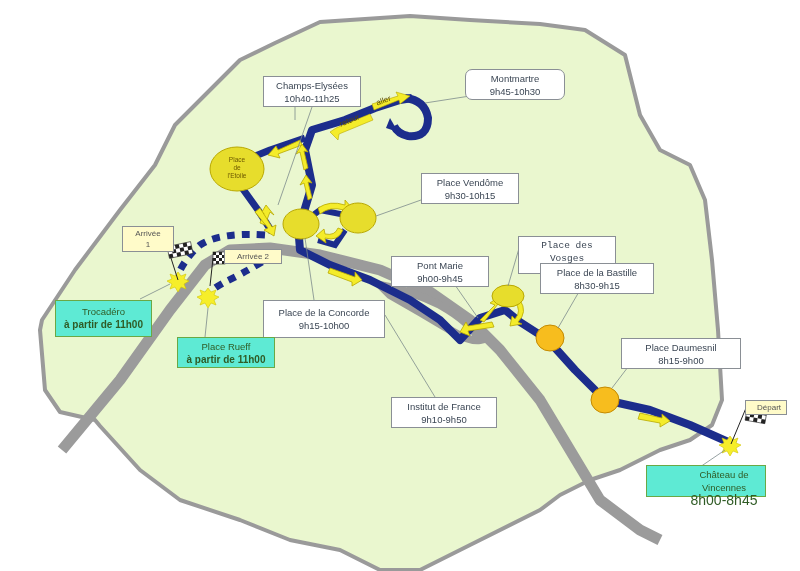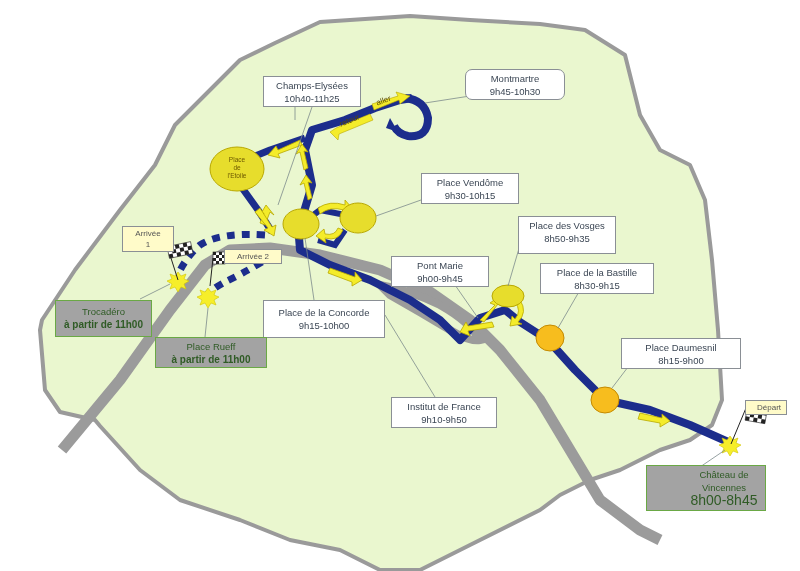--- a/index.html
+++ b/index.html
@@ -4,21 +4,21 @@
   <style>
     html, body { margin: 0; padding: 0; background: #ffffff; }
     body { width: 800px; height: 571px; position: relative; overflow: hidden; font-family: "DejaVu Sans", sans-serif; }
     #map { position: absolute; left: 0; top: 0; width: 800px; height: 571px; }
     .lbl {
       position: absolute; background: #ffffff; border: 1px solid #8a8f95;
       text-align: center; color: #3b4654; font-size: 9.5px; line-height: 13px;
       padding: 2px 4px; box-sizing: border-box;
       font-family: "Liberation Sans", sans-serif;
     }
-    .lbl.green { background: #a3a3a3; border-color: #6aa845; color: #2f5b25; }
+    .lbl.green { background: #5eead4; border-color: #6aa845; color: #2f5b25; }
     .lbl.green .sub { font-weight: bold; font-size: 10px; }
     .lbl.small { background: #fffbc9; border-color: #8a8f95; font-size: 8px; line-height: 11px; padding: 1px 11px; color: #555; }
     .lbl span { display: block; }
     .stop-text { position: absolute; font-size: 6.5px; line-height: 8px; text-align: center; color: #6d5a00; font-family: "Liberation Sans", sans-serif; }
     .route-word { position:absolute; font-size:8px; color:#5b4a00; font-family:"Liberation Sans", sans-serif; }
   </style>
 </head>
 <body>
 
 <svg id="map" viewBox="0 0 800 571" xmlns="http://www.w3.org/2000/svg">
@@ -145,21 +145,21 @@
   <span>9h45-10h30</span>
 </div>
 <div class="lbl" style="left:263px; top:76px; width:98px; height:31px;">
   <span>Champs-Elysées</span>
   <span>10h40-11h25</span>
 </div>
 <div class="lbl" style="left:421px; top:173px; width:98px; height:31px;">
   <span>Place Vendôme</span>
   <span>9h30-10h15</span>
 </div>
-<div class="lbl" style="left:518px; top:216px; width:98px; height:38px;">
+<div class="lbl" style="left:518px; top:236px; width:98px; height:38px;font-family:Liberation Mono, monospace;">
   <span>Place des Vosges</span>
   <span>8h50-9h35</span>
 </div>
 <div class="lbl" style="left:391px; top:256px; width:98px; height:31px;">
   <span>Pont Marie</span>
   <span>9h00-9h45</span>
 </div>
 <div class="lbl" style="left:540px; top:263px; width:114px; height:31px;">
   <span>Place de la Bastille</span>
   <span>8h30-9h15</span>
@@ -174,24 +174,24 @@
 </div>
 <div class="lbl" style="left:391px; top:397px; width:106px; height:31px;">
   <span>Institut de France</span>
   <span>9h10-9h50</span>
 </div>
 
 <div class="lbl green" style="left:55px; top:300px; width:97px; height:37px; padding-top:4px;">
   <span>Trocadéro</span>
   <span class="sub">à partir de 11h00</span>
 </div>
-<div class="lbl green" style="left:155px; top:337px; width:112px; height:31px;">
+<div class="lbl green" style="left:177px; top:337px; width:98px; height:31px;">
   <span>Place Rueff</span>
   <span class="sub">à partir de 11h00</span>
 </div>
-<div class="lbl green" style="left:646px; top:465px; width:120px; height:46px;padding-left:40px;">
+<div class="lbl green" style="left:646px; top:465px; width:120px; height:32px;padding-left:40px;">
   <span>Château de Vincennes</span>
   <span style="font-weight:normal;font-size:14px;">8h00-8h45</span>
 </div>
 
 <div class="lbl small" style="left:122px; top:226px; width:52px;">Arrivée 1</div>
 <div class="lbl small" style="left:224px; top:249px; width:58px;">Arrivée 2</div>
 <div class="lbl small" style="left:745px; top:400px; width:42px;">Départ</div>
 
 </body></html>

